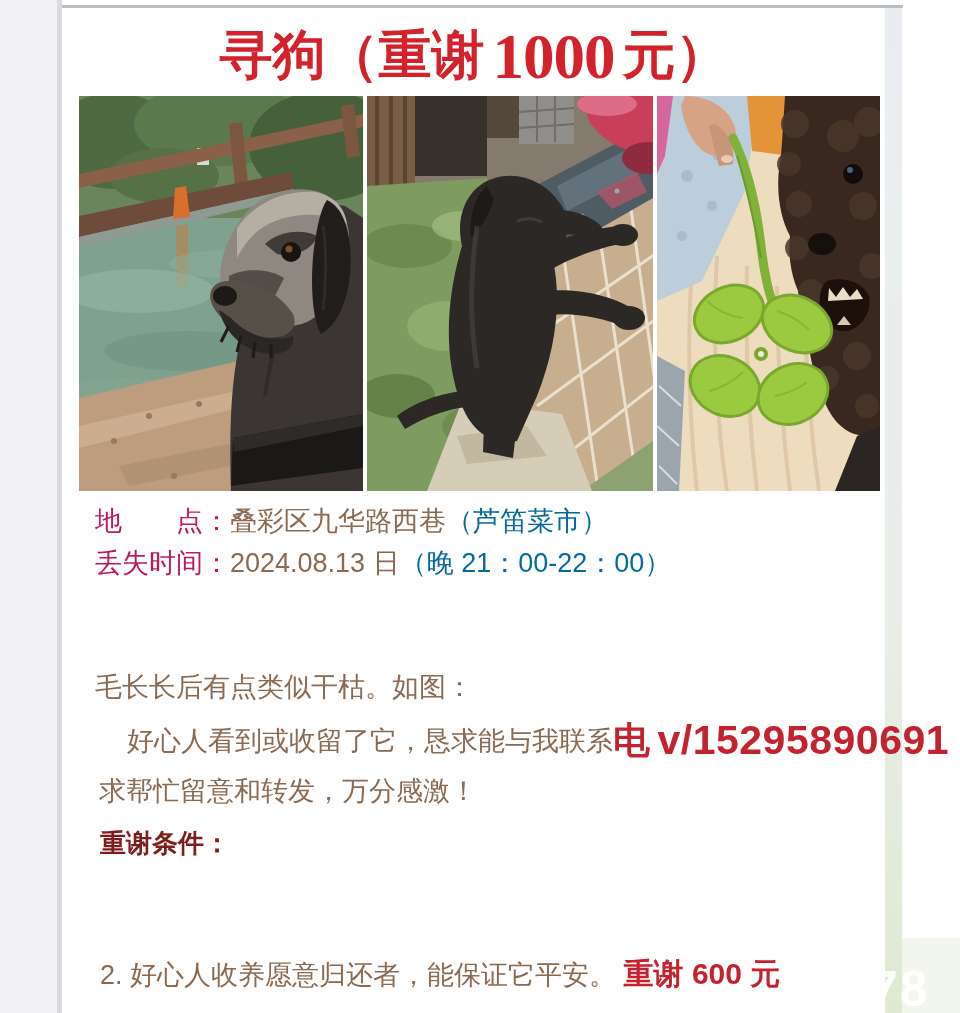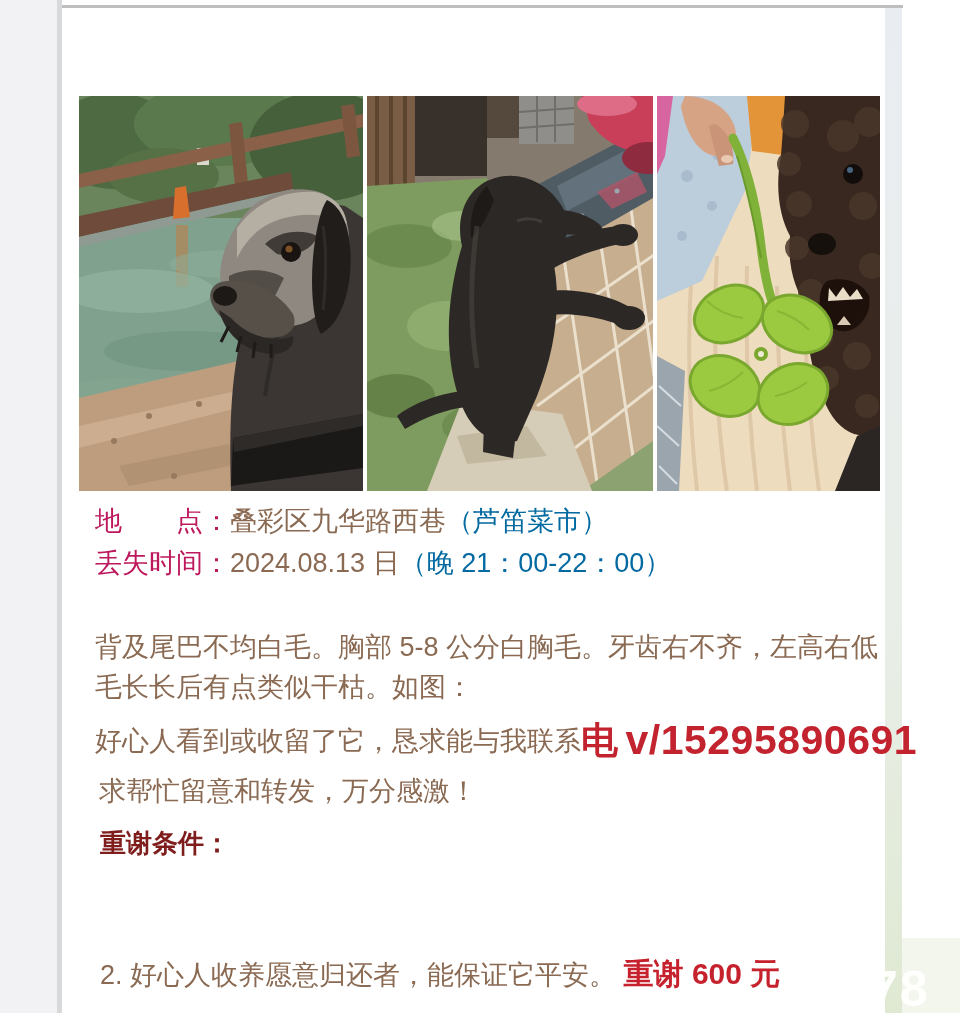--- a/index.html
+++ b/index.html
@@ -30,38 +30,41 @@
   .phone-wrap{display:inline-block;}
   .phone-prefix{color:#c2232e;font-weight:bold;font-size:37px;vertical-align:-3px;}
   .phone-number{color:#c2232e;font-weight:bold;font-size:41px;vertical-align:-4px;letter-spacing:0.5px;}
   .reward-header{color:#7f1d1d;font-weight:bold;font-size:26px;}
   .highlight{color:#c5222e;font-weight:bold;font-size:30px;}
   .l-loc{top:503px;}
   .l-time{top:545px;}
   .l-feat1{top:587px;}
   .l-feat2{top:629px;}
   .l-feat3{top:669px;}
-  .l-plea{top:716px;}
+  .l-plea{top:716px;margin-left:32px;}
   .l-thanks{top:773px;left:99px;}
   .l-rhead{top:826px;left:100px;}
   .l-item1{top:891px;left:93px;}
   .l-item2{top:954px;left:100px;}
 </style>
 </head>
 <body>
 
 <div class="stage">
 
   <div class="left-margin"></div>
   <div class="left-line"></div>
   <div class="top-line"></div>
   <div class="right-strip"></div>
   <div class="right-pale"></div>
   <div class="watermark">78</div>
 
+  <div class="title">
+    <span>寻狗（重谢</span><span class="amount">1000</span><span>元）</span>
+  </div>
 
   <div class="photos">
 
     <div class="photo">
       <svg width="284" height="395" viewBox="0 0 284 395">
         <rect width="284" height="395" fill="#7fa18d"></rect>
         <rect width="284" height="122" fill="#6a855c"></rect>
         <ellipse cx="35" cy="45" rx="65" ry="48" fill="#4d6a43"></ellipse>
         <ellipse cx="140" cy="28" rx="85" ry="42" fill="#5a7a4e"></ellipse>
         <ellipse cx="245" cy="50" rx="75" ry="55" fill="#46603c"></ellipse>
@@ -244,23 +247,20 @@
 
   <div class="line l-loc">
     <span class="label">地　　点：</span><span class="body-b">叠彩区九华路西巷</span><span class="note">（芦笛菜市）</span>
   </div>
 
   <div class="line l-time">
     <span class="label">丢失时间：</span><span class="body-b">2024.08.13 日</span><span class="note">（晚 21：00-22：00）</span>
   </div>
 
 
-  <div class="line l-feat2">
-    <span class="body-b">背及尾巴不均白毛。胸部 5-8 公分白胸毛。牙齿右不齐，左高右低</span>
-  </div>
 
   <div class="line l-feat3">
     <span class="body-b">毛长长后有点类似干枯。如图：</span>
   </div>
 
   <div class="line l-plea">
     <span class="body-b">好心人看到或收留了它，恳求能与我联系</span><span class="phone-wrap"><span class="phone-prefix">电</span> <span class="phone-number">v/15295890691</span></span>
   </div>
 
   <div class="line l-thanks">

